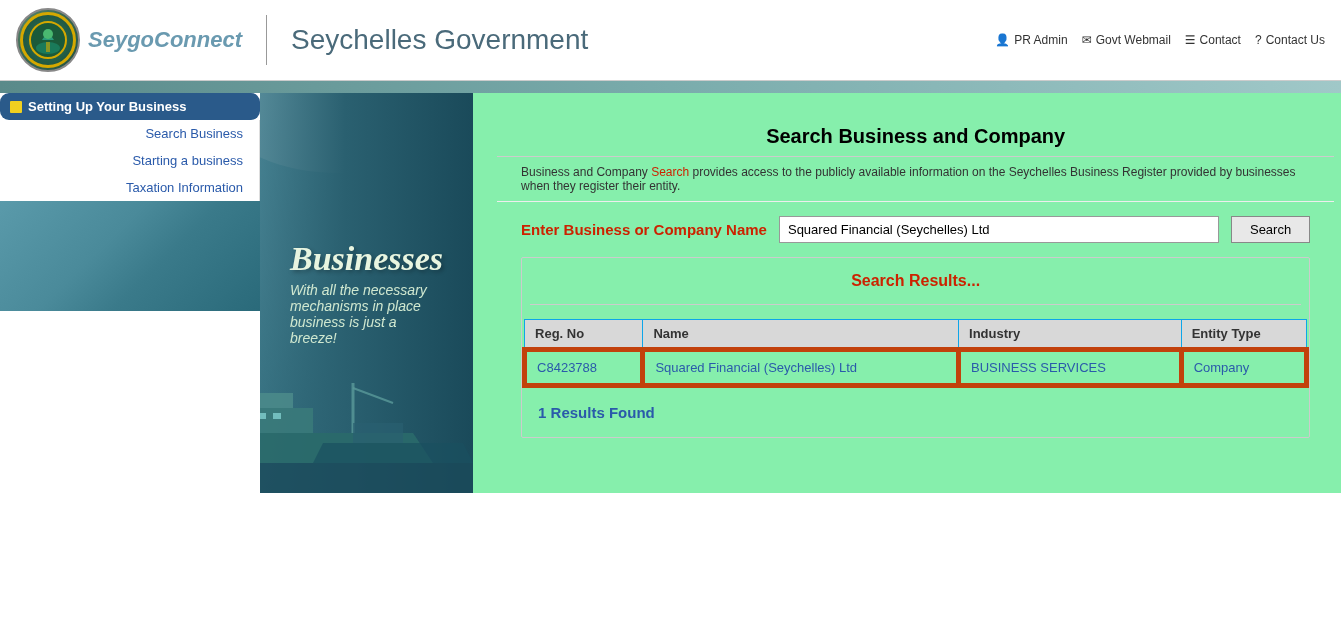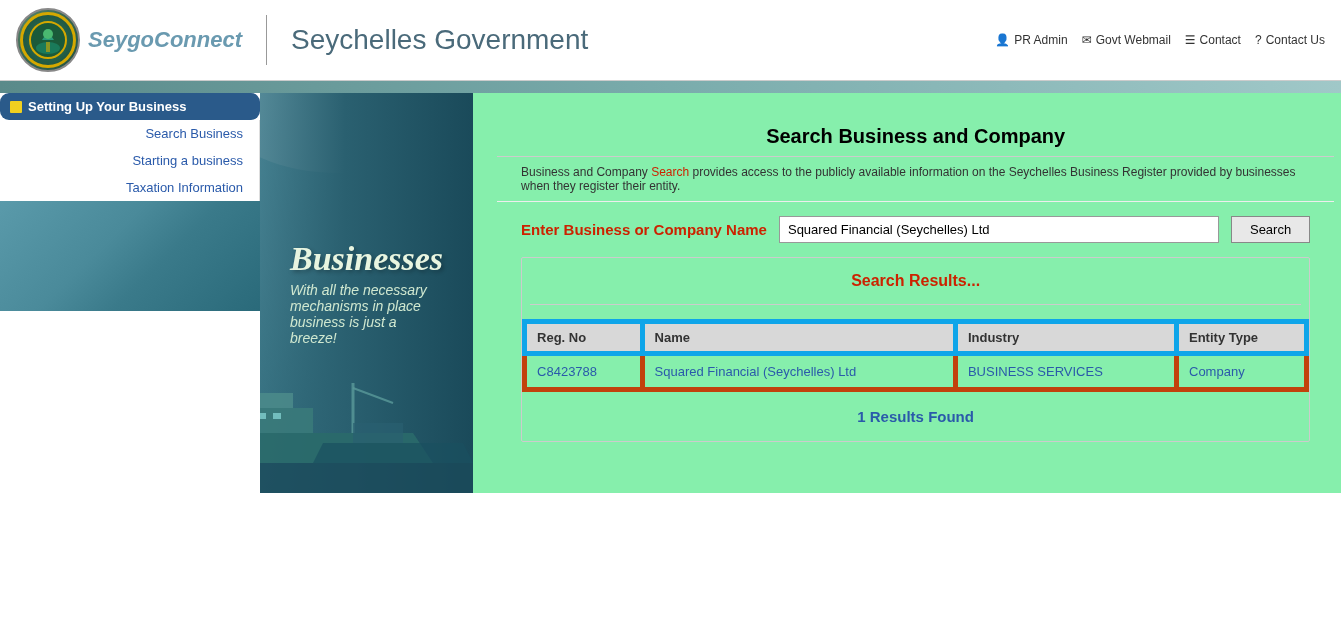--- a/index.html
+++ b/index.html
@@ -205,35 +205,34 @@
       border-top: 1px solid #ccc;
       margin: 0 8px;
     }
     .results-table {
       width: 100%;
       border-collapse: collapse;
       margin: 14px 0 0;
     }
     .results-table th {
       background: #d8d8d8;
-      border: 5px solid #0ea5e9;
+      border: 1px solid #0ea5e9;
       padding: 6px 10px;
       font-size: 13px;
       font-weight: bold;
       color: #333;
       text-align: left;
     }
     .results-table td {
       border: 5px solid #c2410c;
       padding: 8px 10px;
       font-size: 13px;
       color: #2a5aaa;
     }
     .results-found {
-      text-align: center;
       padding: 16px;
       font-size: 15px;
       font-weight: bold;
       color: #2a5aaa;
     }
   </style>
 </head>
 <body>
 
 <div class="header">

